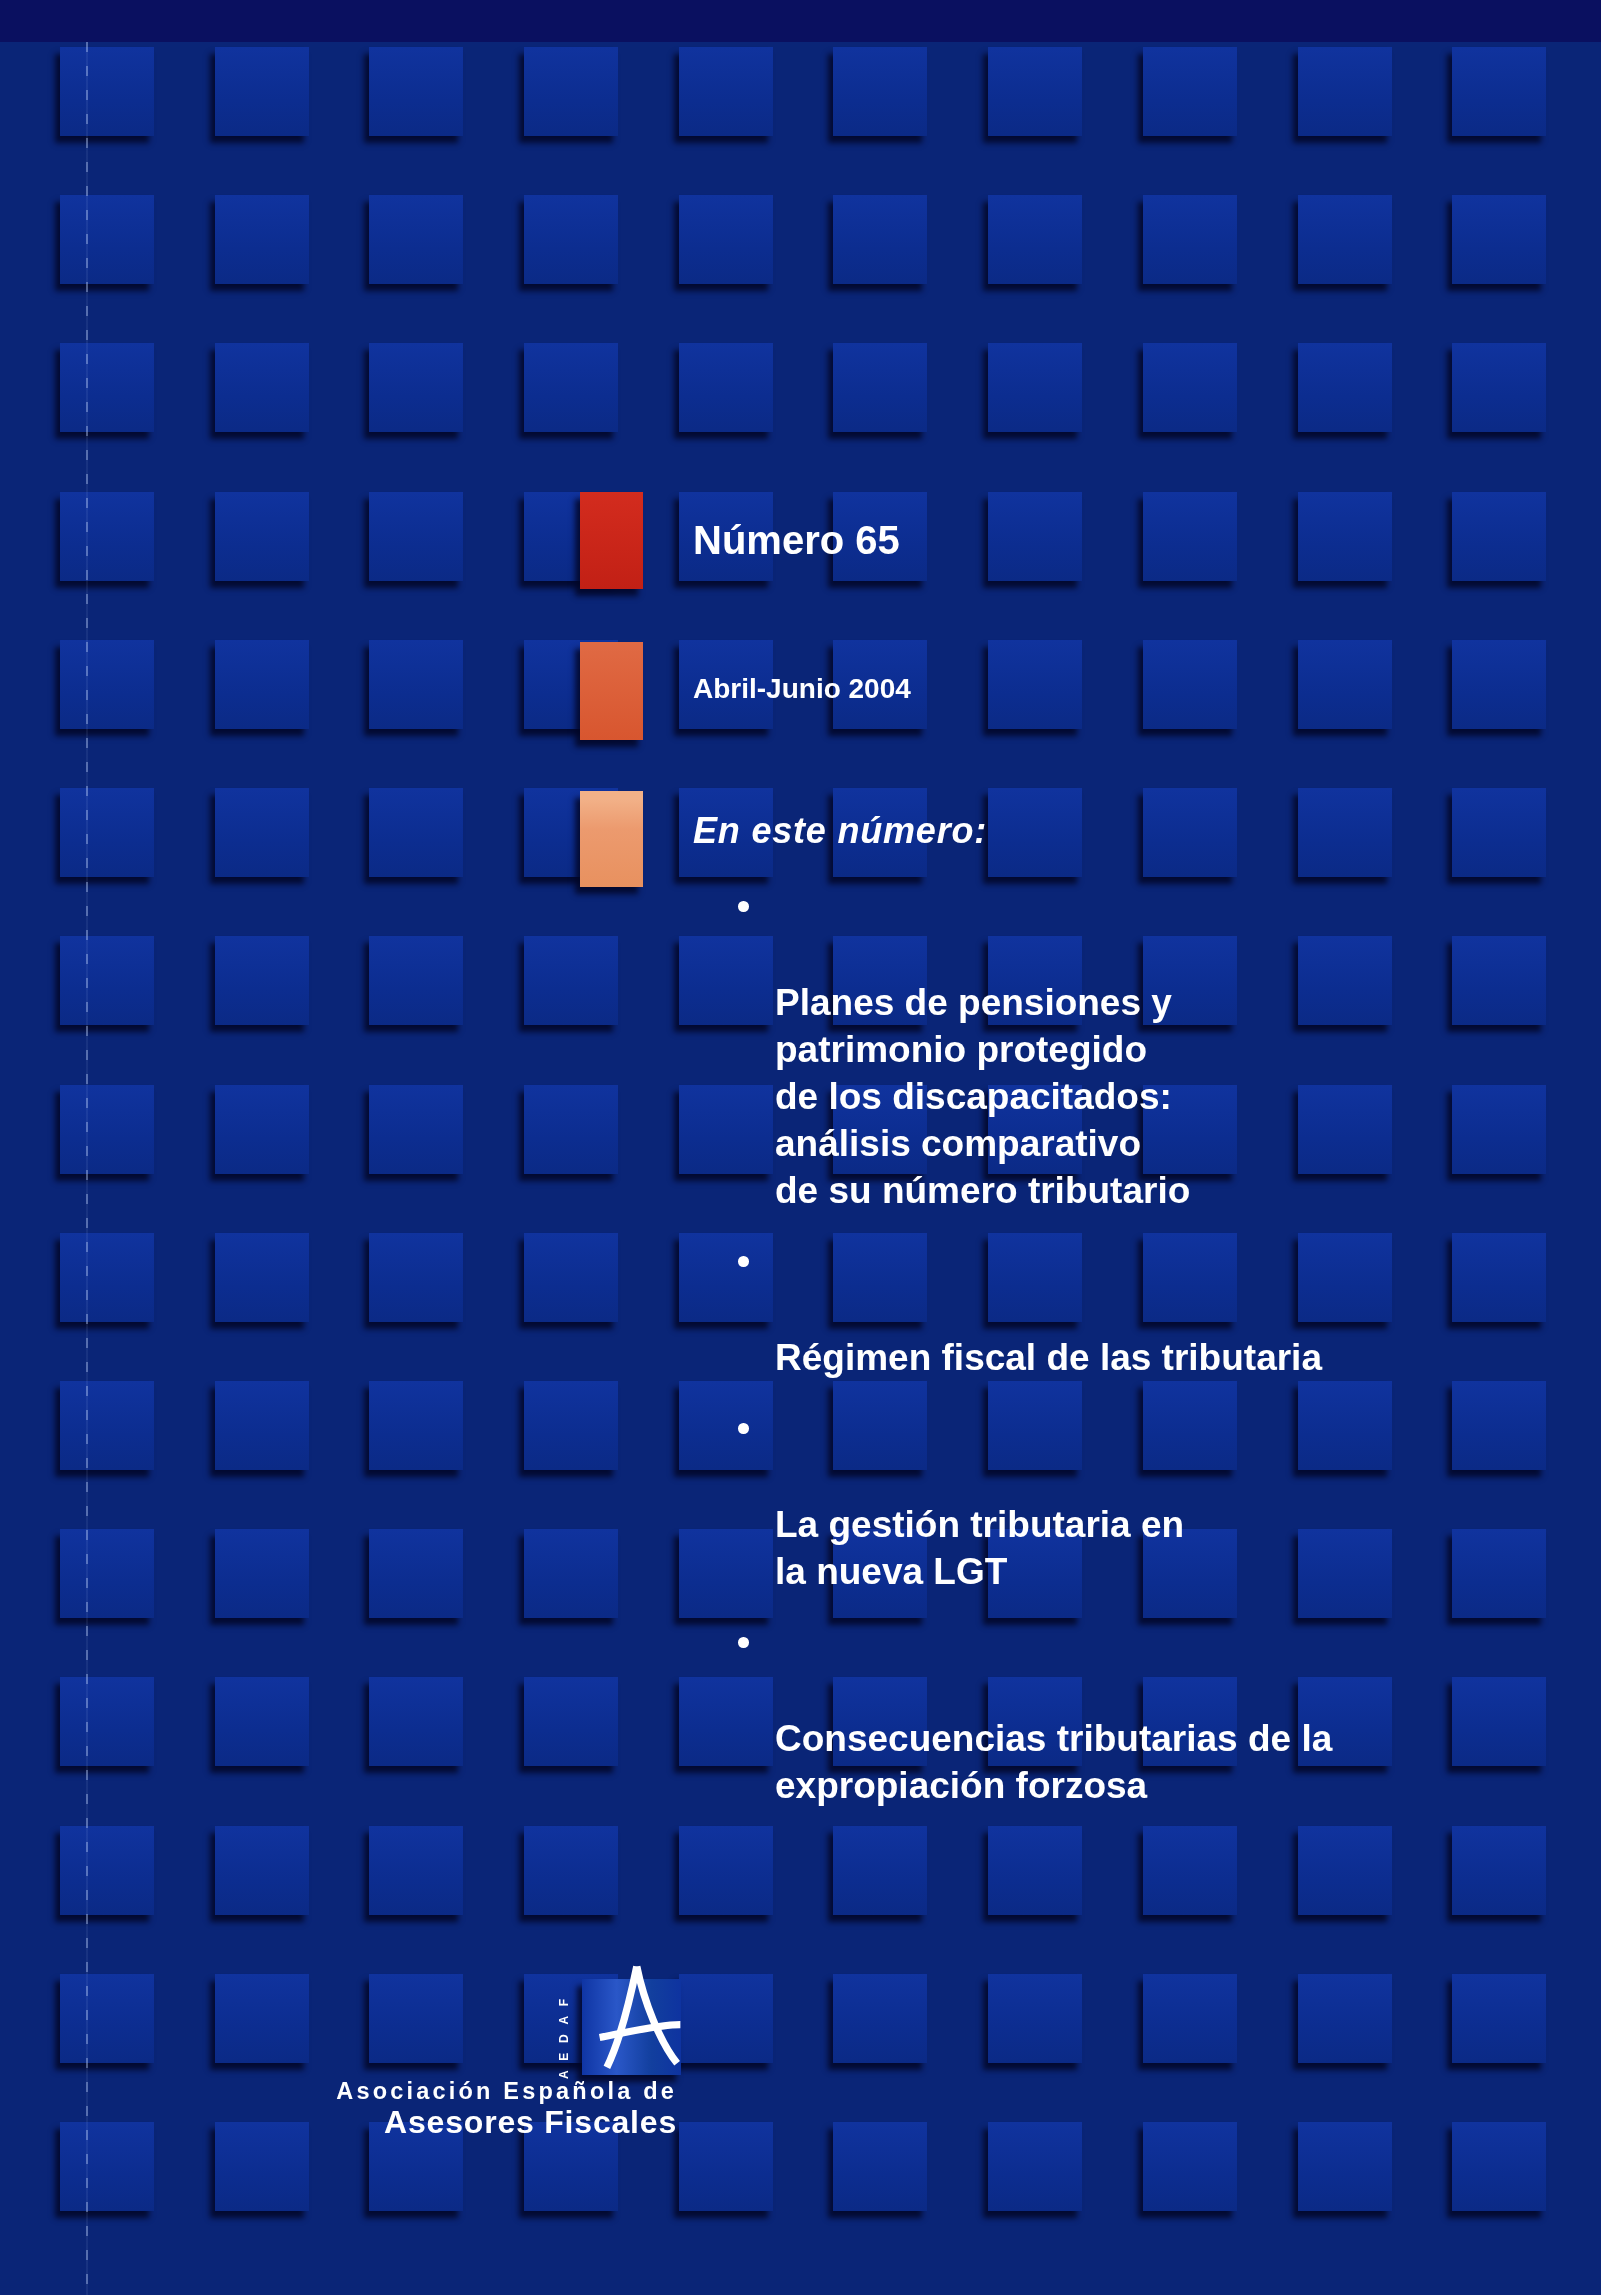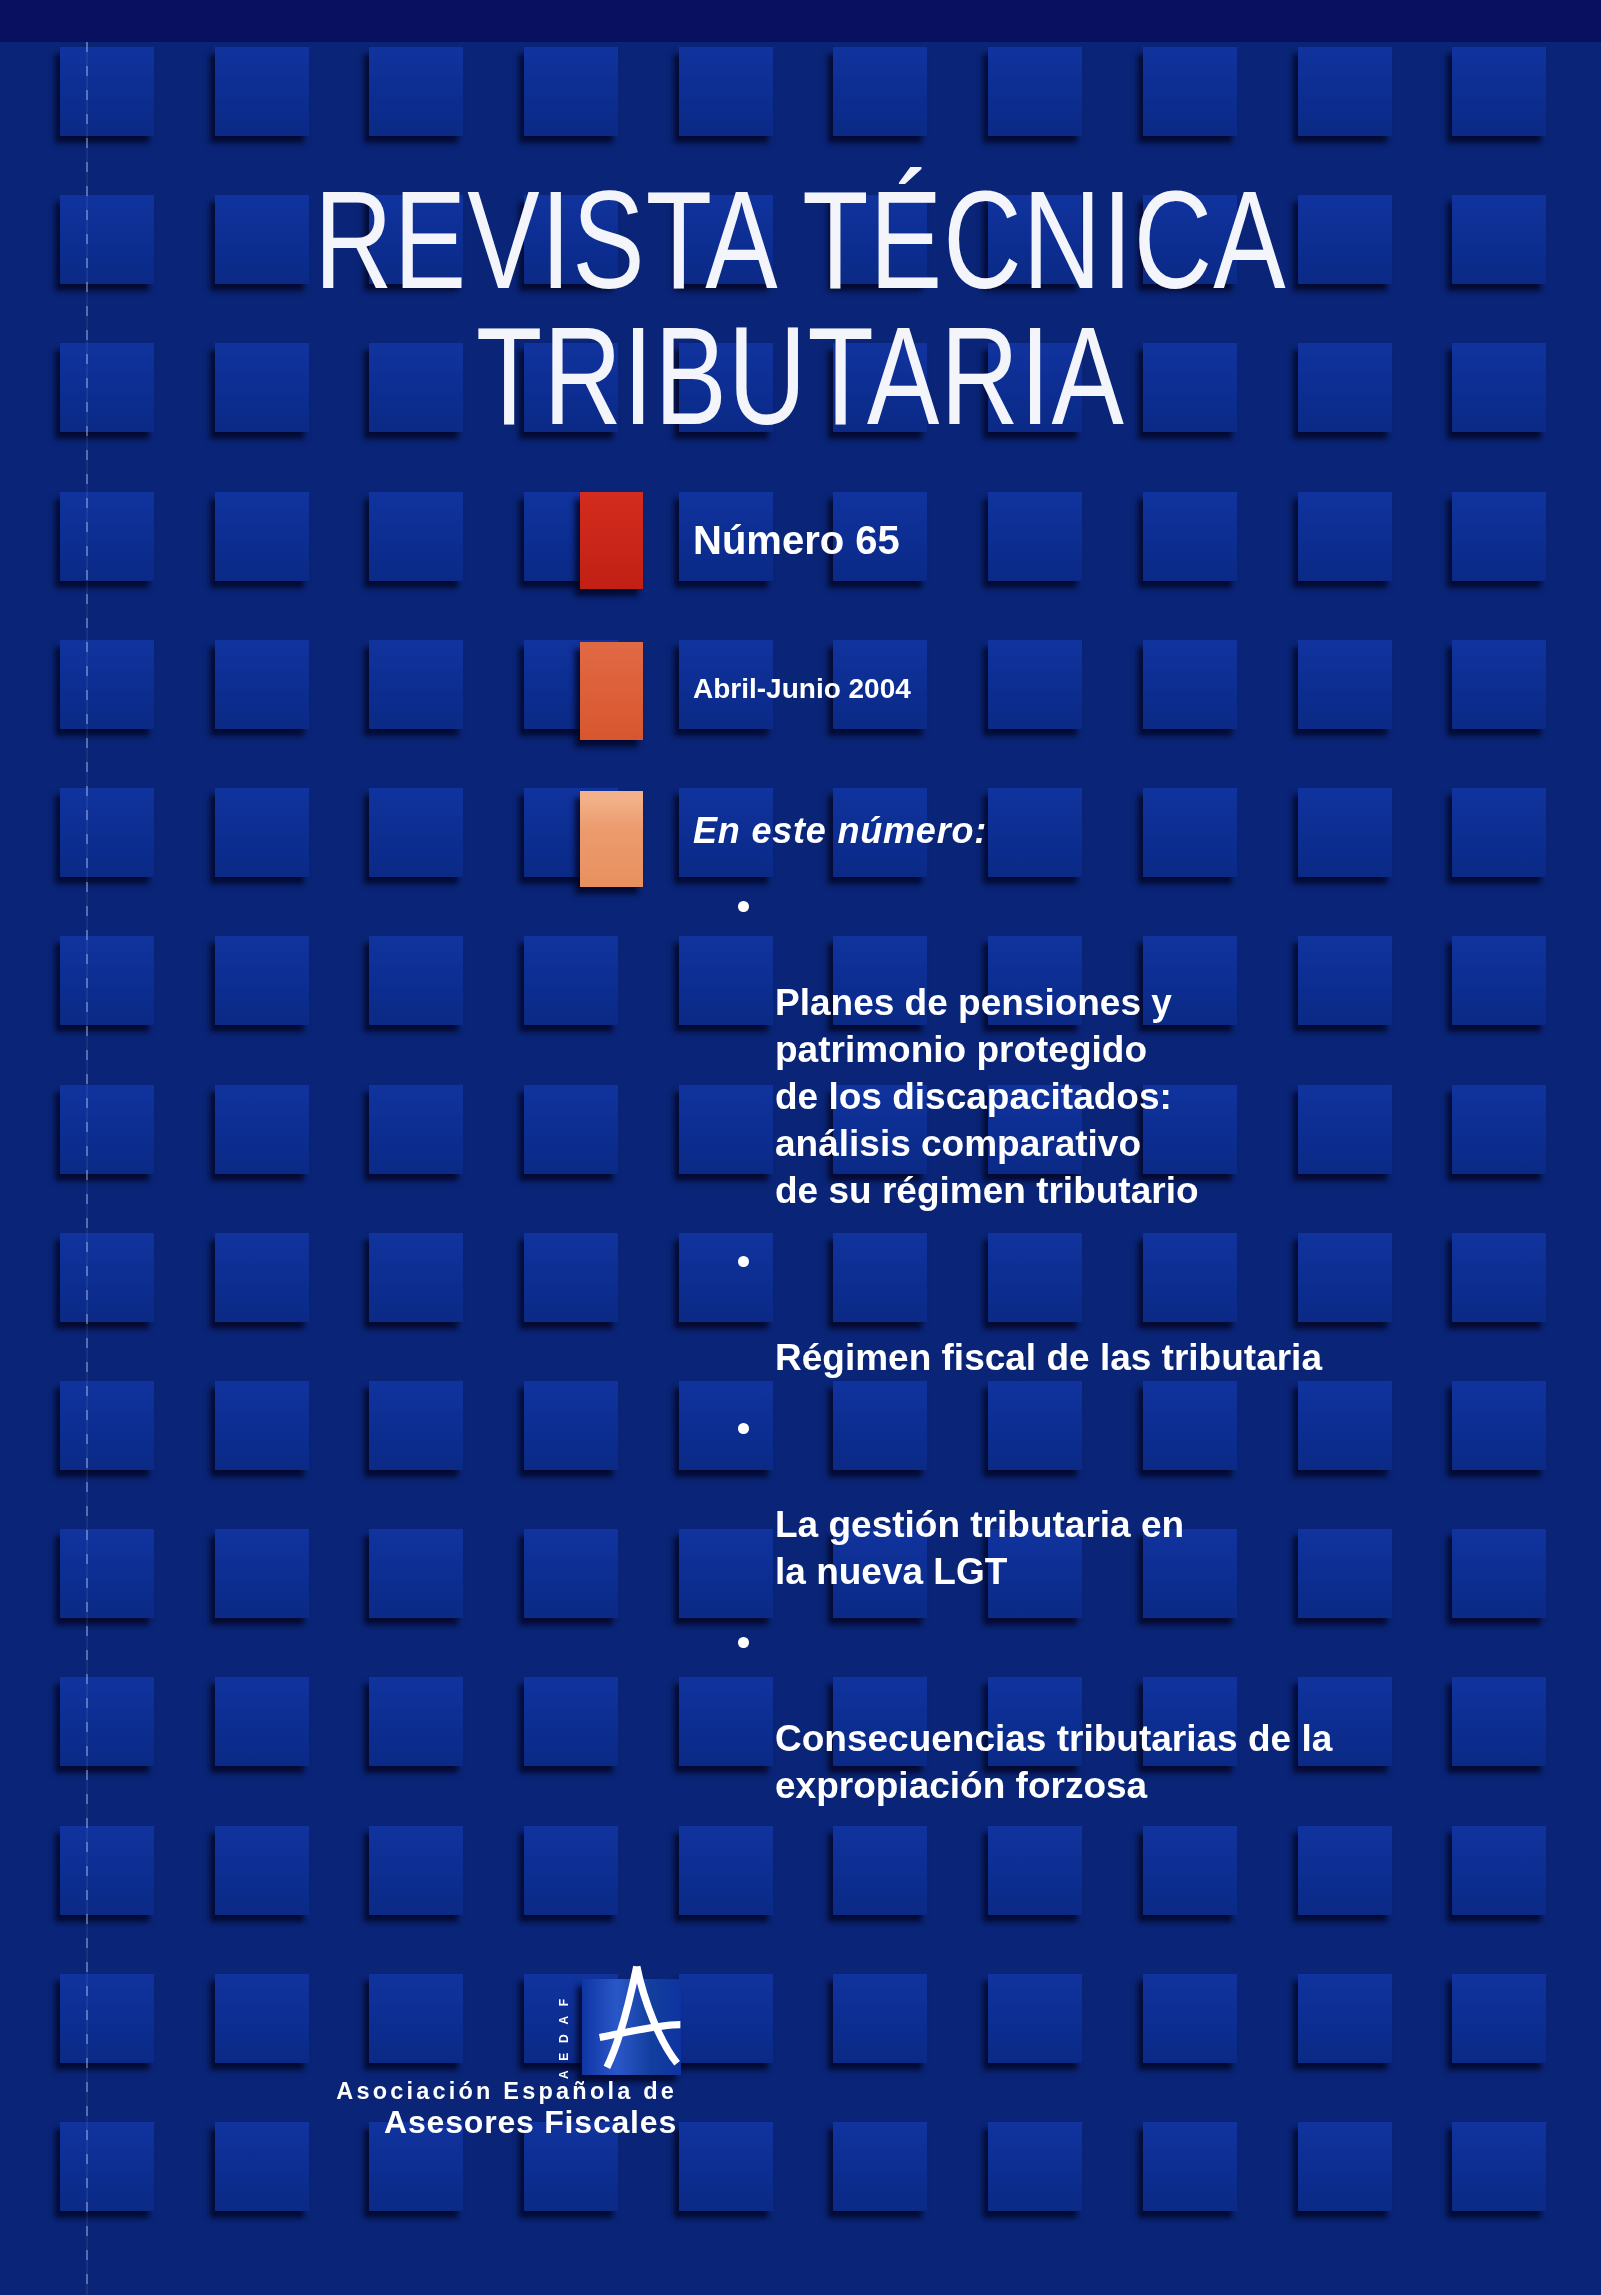--- a/index.html
+++ b/index.html
@@ -217,42 +217,38 @@
       <div class="tile" style="left: 679px; top: 2122px;"></div>
       <div class="tile" style="left: 833px; top: 2122px;"></div>
       <div class="tile" style="left: 988px; top: 2122px;"></div>
       <div class="tile" style="left: 1143px; top: 2122px;"></div>
       <div class="tile" style="left: 1298px; top: 2122px;"></div>
       <div class="tile" style="left: 1452px; top: 2122px;"></div>
     </div>
   <div class="topband"></div>
   <div class="spine"></div>
 
-  <h1 class="title">
-    <span class="tline">REVISTA TÉCNICA</span>
-    <span class="tline">TRIBUTARIA</span>
-  </h1>
 
   <div class="sq red"></div>
   <div class="sq orange"></div>
   <div class="sq salmon"></div>
 
   <div class="issue-number">Número 65</div>
   <div class="issue-period">Abril-Junio 2004</div>
 
   <div class="toc-heading">En este número:</div>
 
   <ul class="toc">
     <li>
       <span class="dot"></span>
       <span>Planes de pensiones y
 patrimonio protegido
 de los discapacitados:
 análisis comparativo
-de su régimen tributario</span>
+de su número tributario</span>
     </li>
     <li>
       <span class="dot"></span>
       <span>Régimen fiscal de las tributaria</span>
     </li>
     <li>
       <span class="dot"></span>
       <span>La gestión tributaria en
 la nueva LGT</span>
     </li>

